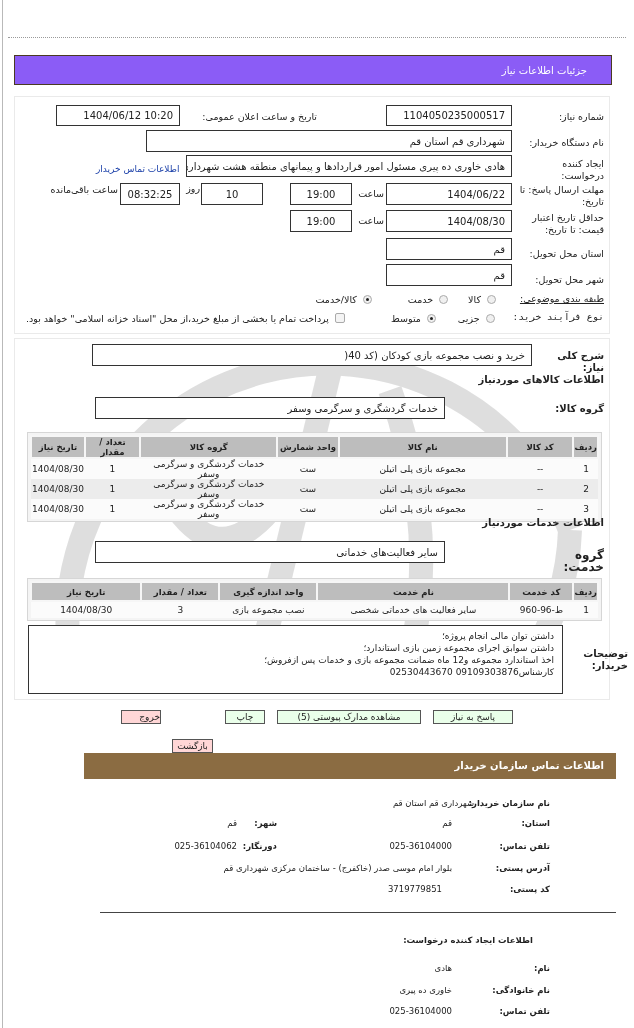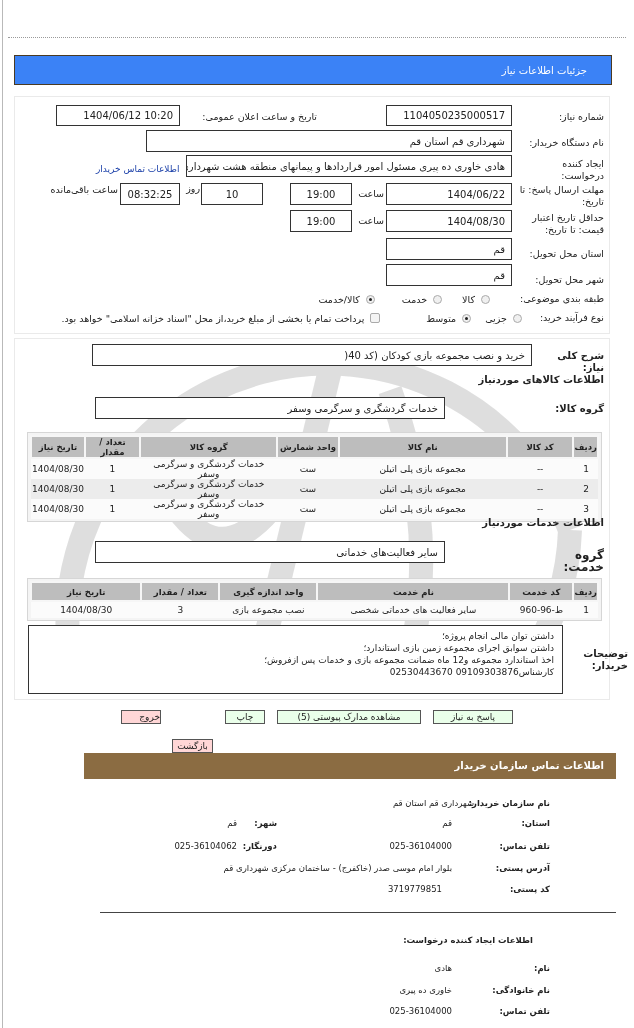--- a/index.html
+++ b/index.html
@@ -1,21 +1,21 @@
 <!DOCTYPE html>
 <html><head>
 <meta charset="utf-8">
 <style>
   * { box-sizing: border-box; margin: 0; padding: 0; }
   html, body { width: 634px; height: 1028px; background: #ffffff; overflow: hidden; }
   body { font-family: "DejaVu Sans", sans-serif; font-size: 10px; color: #222; position: relative; }
   .abs { position: absolute; }
   .left-rule { left: 2px; top: 0; width: 1px; height: 1028px; background: #b9b9b9; }
   .dotted-rule { left: 8px; top: 37px; width: 618px; border-top: 1px dotted #9a9a9a; }
-  .header-bar { left: 14px; top: 55px; width: 598px; height: 30px; background: #3b82f6; border: 1px solid #4a3a22; color: #fff; direction: rtl; padding-right: 24px; line-height: 30px; font-size: 10px; }
+  .header-bar { left: 14px; top: 55px; width: 598px; height: 30px; background: #8b5cf6; border: 1px solid #4a3a22; color: #fff; direction: rtl; padding-right: 24px; line-height: 30px; font-size: 10px; }
   .panel { background: #fff; border: 1px solid #eaeaea; }
   .lbl { direction: rtl; text-align: right; font-size: 9.5px; color: #222; line-height: 12px; }
   .box { border: 1px solid #333; background: #fff; direction: rtl; font-size: 10px; padding: 0 6px; display: flex; align-items: center; white-space: nowrap; overflow: hidden; }
   .box.ltr { direction: ltr; justify-content: flex-end; }
   .box.center { justify-content: center; }
   .radio { display: inline-block; width: 9px; height: 9px; border-radius: 50%; border: 1px solid #aaa; background: #f0f0f0; vertical-align: middle; position: relative; }
   .radio.on::after { content: ""; position: absolute; left: 2px; top: 2px; width: 3px; height: 3px; border-radius: 50%; background: #222; }
   .checkbox { display: inline-block; width: 10px; height: 10px; border: 1px solid #aaa; background: #f4f4f4; border-radius: 2px; vertical-align: middle; }
   .row-line { direction: rtl; font-size: 9.5px; white-space: nowrap; display: flex; align-items: center; gap: 6px; }
   .bold { font-weight: bold; }
@@ -79,33 +79,33 @@
 <div class="abs box ltr" style="left:386px; top:210px; width:126px; height:22px;">1404/08/30</div>
 <div class="abs lbl" style="left:354px; top:215px; width:30px;">ساعت</div>
 <div class="abs box center" style="left:290px; top:210px; width:62px; height:22px; direction:ltr;">19:00</div>
 
 <div class="abs lbl" style="right:30px; top:248px; width:90px;">استان محل تحویل:</div>
 <div class="abs box" style="left:386px; top:238px; width:126px; height:22px;">قم</div>
 <div class="abs lbl" style="right:30px; top:274px; width:90px;">شهر محل تحویل:</div>
 <div class="abs box" style="left:386px; top:264px; width:126px; height:22px;">قم</div>
 
 <div class="abs row-line" style="right:30px; top:293px;">
-  <span class="lbl" style="margin-left:24px;">طبقه بندی موضوعی:</span>
+  <span class="lbl" style="margin-left:18px;text-decoration:underline;">طبقه بندی موضوعی:</span>
   <span class="radio"></span>
   <span style="margin-left:14px;">کالا</span>
   <span class="radio"></span>
-  <span style="margin-left:21px;">خدمت</span>
+  <span style="margin-left:30px;">خدمت</span>
   <span class="radio on"></span>
   <span>کالا/خدمت</span>
 </div>
 
 <div class="abs row-line" style="right:30px; top:312px;">
-  <span class="lbl" style="margin-left:12px;">نوع فرآیند خرید:</span>
+  <span class="lbl" style="margin-left:12px;font-family:Liberation Mono, monospace;">نوع فرآیند خرید:</span>
   <span class="radio"></span>
-  <span style="margin-left:8px;">جزیی</span>
+  <span style="margin-left:16px;">جزیی</span>
   <span class="radio on"></span>
   <span style="margin-left:40px;">متوسط</span>
   <span class="checkbox"></span>
   <span>پرداخت تمام یا بخشی از مبلغ خرید،از محل "اسناد خزانه اسلامی" خواهد بود.</span>
 </div>
 
 <div class="abs panel" style="left:14px; top:338px; width:596px; height:362px; background:transparent;"></div>
 
 <div class="abs lbl bold" style="right:30px; top:350px; width:60px; font-size:10px;">شرح کلی نیاز:</div>
 <div class="abs box" style="left:92px; top:344px; width:440px; height:22px;">خرید و نصب مجموعه بازی کودکان (کد 40(</div>

